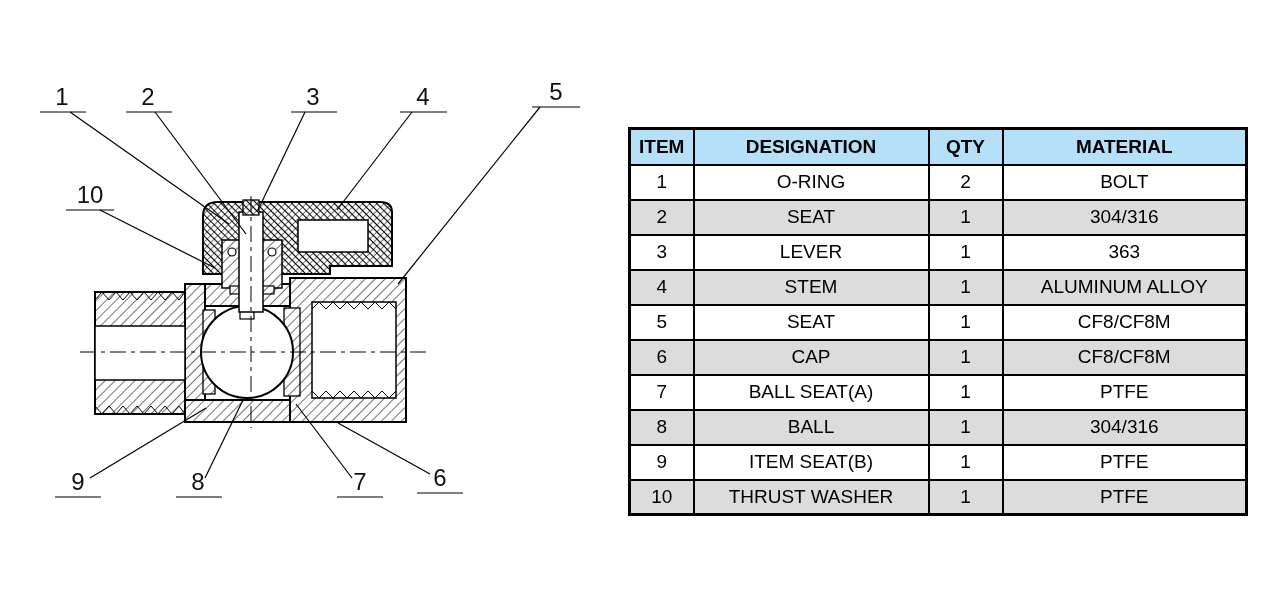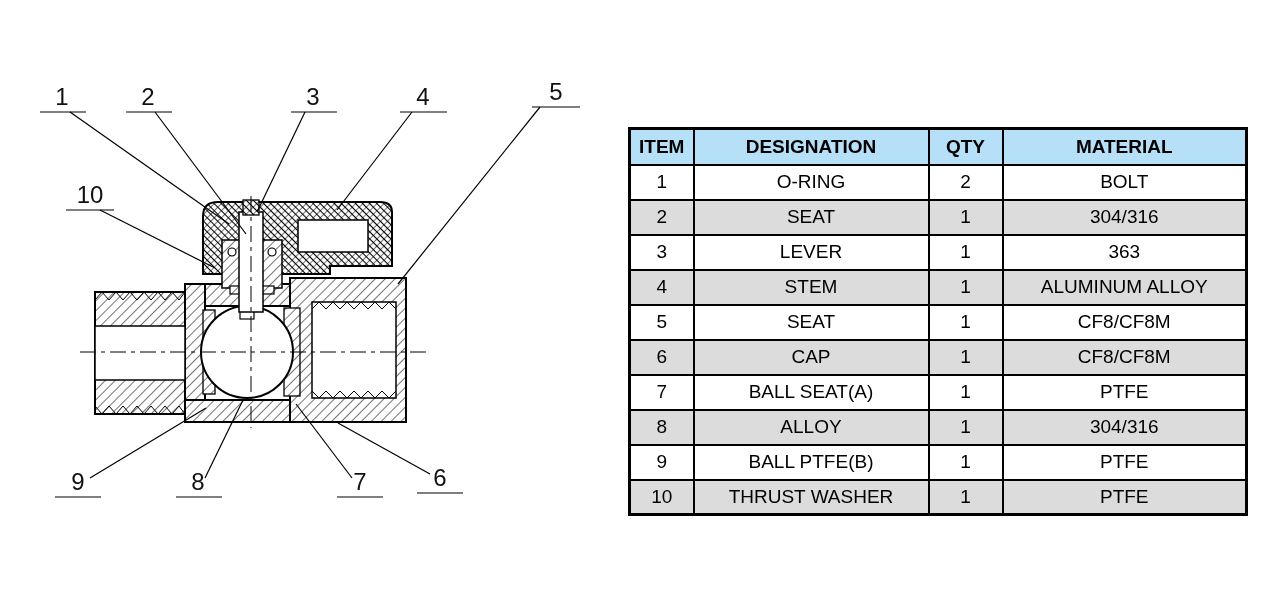--- a/index.html
+++ b/index.html
@@ -206,27 +206,27 @@
         <td>CF8/CF8M</td>
       </tr>
       <tr>
         <td>7</td>
         <td>BALL SEAT(A)</td>
         <td>1</td>
         <td>PTFE</td>
       </tr>
       <tr class="alt">
         <td>8</td>
-        <td>ALLOY</td>
+        <td>BALL</td>
         <td>1</td>
         <td>304/316</td>
       </tr>
       <tr>
         <td>9</td>
-        <td>BALL PTFE(B)</td>
+        <td>ITEM SEAT(B)</td>
         <td>1</td>
         <td>PTFE</td>
       </tr>
       <tr class="alt">
         <td>10</td>
         <td>THRUST WASHER</td>
         <td>1</td>
         <td>PTFE</td>
       </tr>
     </tbody>

